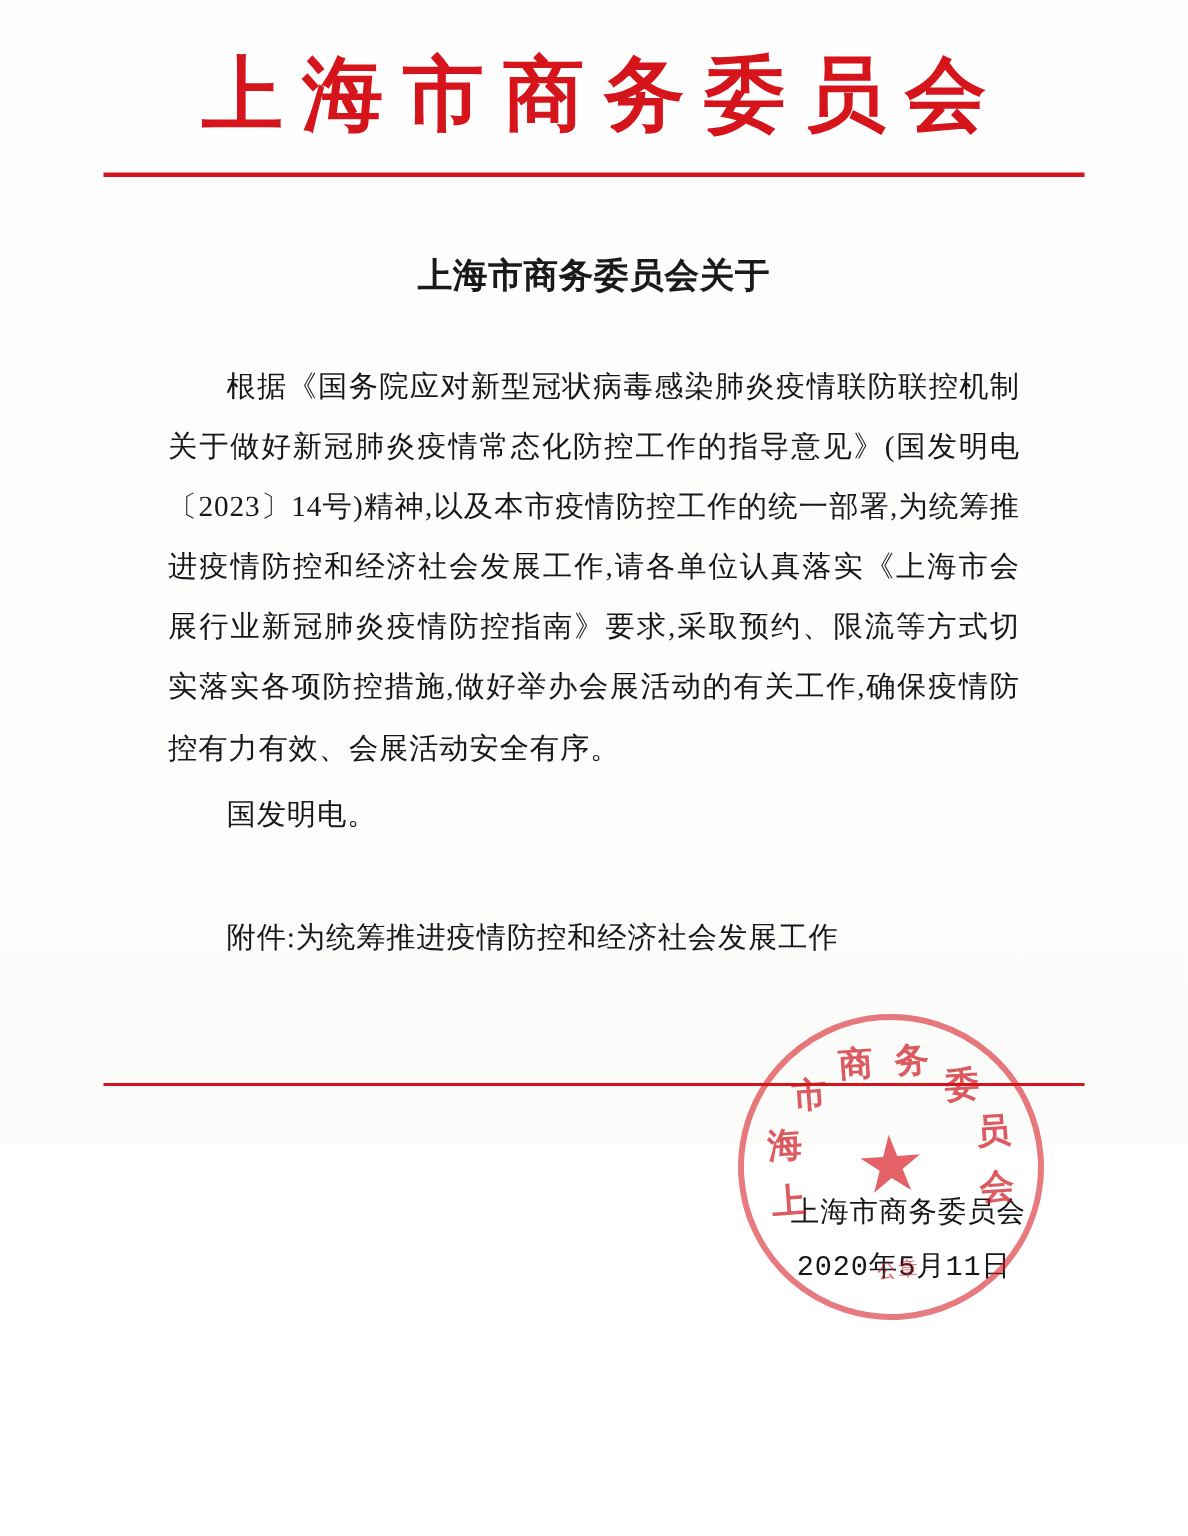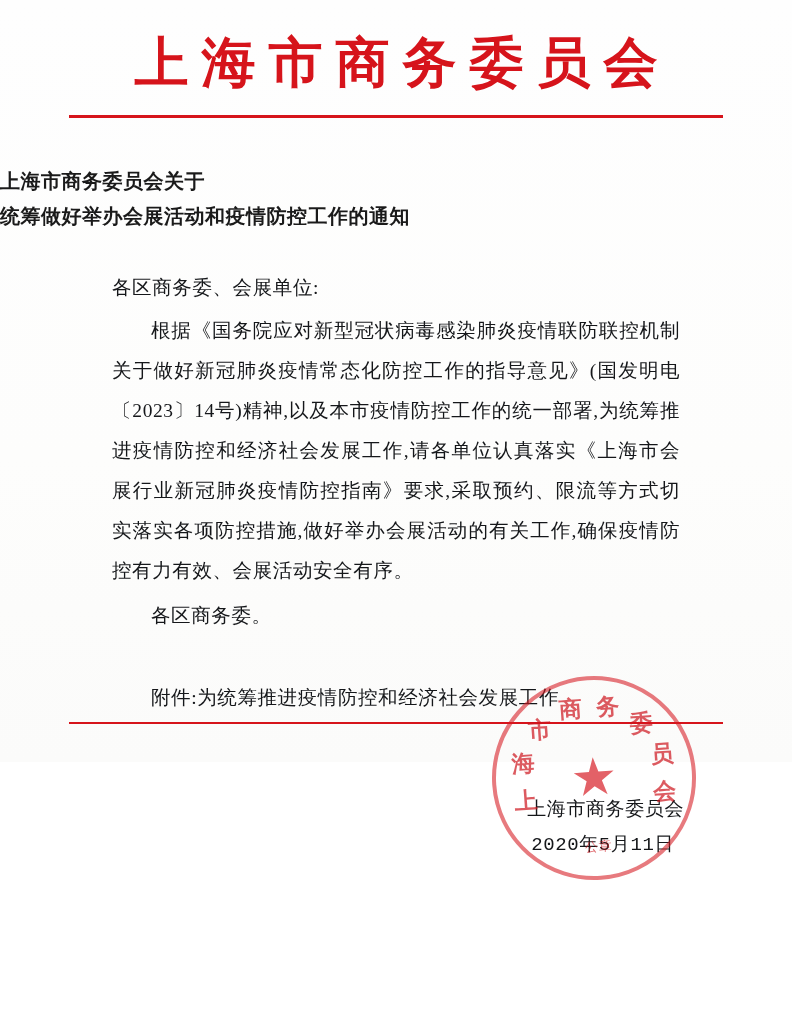--- a/index.html
+++ b/index.html
@@ -39,24 +39,24 @@
   .letterhead-rule {
     margin: 22px auto 0 auto;
     width: 654px;
     height: 3px;
     background: #d6141b;
   }
 
   
   .doc-title {
     margin-top: 46px;
-    text-align: left;
+    text-align: center;
     color: #1a1a1a;
     font-weight: bold;
-    font-size: 20px;
+    font-size: 23px;
     line-height: 1.75;
     letter-spacing: 0.5px;
   }
   .doc-title .line {
     display: block;
   }
 
   
   .body-wrap {
     margin: 34px auto 0 auto;
@@ -178,27 +178,25 @@
 
 <div class="page">
 
   <div class="letterhead">
     <div class="letterhead-title">上海市商务委员会</div>
     <div class="letterhead-rule"></div>
   </div>
 
   <div class="doc-title">
     <span class="line">上海市商务委员会关于</span>
-    <span class="line">统筹做好举办会展活动和疫情防控工作的通知</span>
   </div>
 
   <div class="body-wrap">
-    <p class="salutation">各区商务委、会展单位:</p>
     <p class="para">根据《国务院应对新型冠状病毒感染肺炎疫情联防联控机制关于做好新冠肺炎疫情常态化防控工作的指导意见》(国发明电〔2023〕14号)精神,以及本市疫情防控工作的统一部署,为统筹推进疫情防控和经济社会发展工作,请各单位认真落实《上海市会展行业新冠肺炎疫情防控指南》要求,采取预约、限流等方式切实落实各项防控措施,做好举办会展活动的有关工作,确保疫情防控有力有效、会展活动安全有序。</p>
-    <p class="para">各区商务委。</p>
+    <p class="para">国发明电。</p>
     <p class="attachment">附件:为统筹推进疫情防控和经济社会发展工作</p>
   </div>
 
   <div class="seal">
     <div class="seal-inner"></div>
     <div class="seal-text">
       <span style="transform: rotate(-105deg) translate(0, -72px) rotate(105deg);">上</span>
       <span style="transform: rotate(-75deg) translate(0, -72px) rotate(75deg);">海</span>
       <span style="transform: rotate(-45deg) translate(0, -72px) rotate(45deg);">市</span>
       <span style="transform: rotate(-15deg) translate(0, -72px) rotate(15deg);">商</span>

